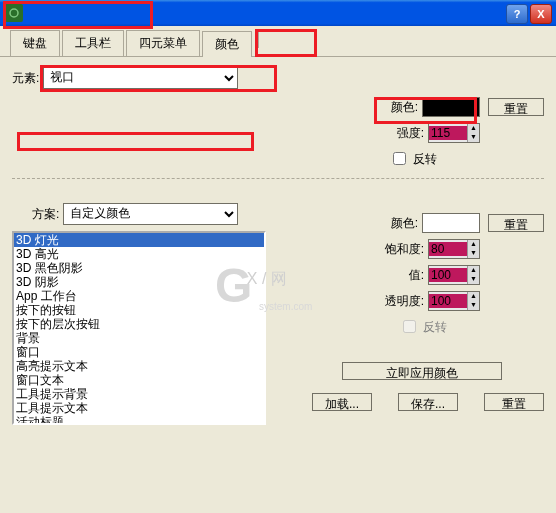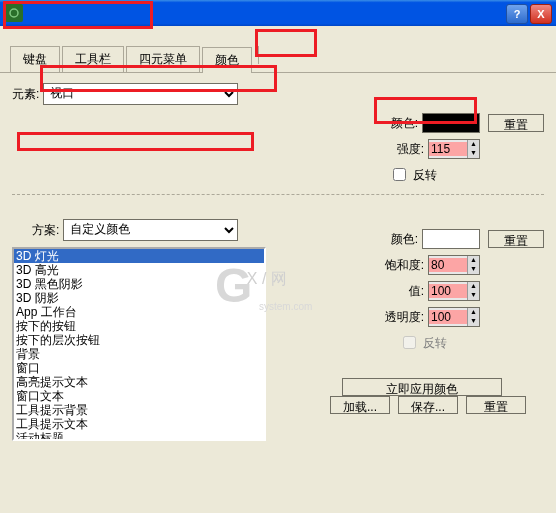--- a/index.html
+++ b/index.html
@@ -56,21 +56,21 @@
     font-weight: bold;
   }
   .ctl-btn.close {
     background: linear-gradient(to bottom, #f08880, #d03020);
     border-color: #a02010;
   }
   .tabs-row {
     display: flex;
     border-bottom: 1px solid #aca899;
     background: #ECE9D8;
-    padding: 20px 10px 0 10px;
+    padding: 4px 10px 0 10px;
   }
   .tab {
     padding: 4px 12px;
     border: 1px solid #aca899;
     border-bottom: none;
     background: #ECE9D8;
     margin-right: 2px;
     cursor: pointer;
   }
   .tab.active {
@@ -145,21 +145,21 @@
   .spin {
     display: inline-flex;
     align-items: center;
     border: 1px solid #716f64;
     background: #e8e8e8;
     height: 18px;
   }
   .spin input {
     width: 34px;
     border: none;
-    background: #fca5a5;
+    background: #be185d;
     font-size: 12px;
     padding: 0 2px;
     text-align: left;
   }
   .spin .arrows {
     width: 12px;
     display: flex;
     flex-direction: column;
   }
   .spin .ar {
@@ -205,22 +205,22 @@
     display: flex;
     align-items: center;
     margin-bottom: 6px;
     justify-content: flex-end;
   }
   .right-field .lbl { width: 44px; text-align: right; margin-right: 4px;}
   .dotted-top { border-top: 1px dashed #aca899; margin: 4px 0;}
   .bottom-btns {
     display: flex;
     gap: 8px;
-    justify-content: center;
-    margin-top: 0;
+    justify-content: space-between;
+    margin-top: 13px;
   }
 </style>
 </head>
 <body>
 
 <div class="window-wrap">
   <div class="window">
     <div class="titlebar">
       <div class="icon-box">
         <svg width="12" height="12">

